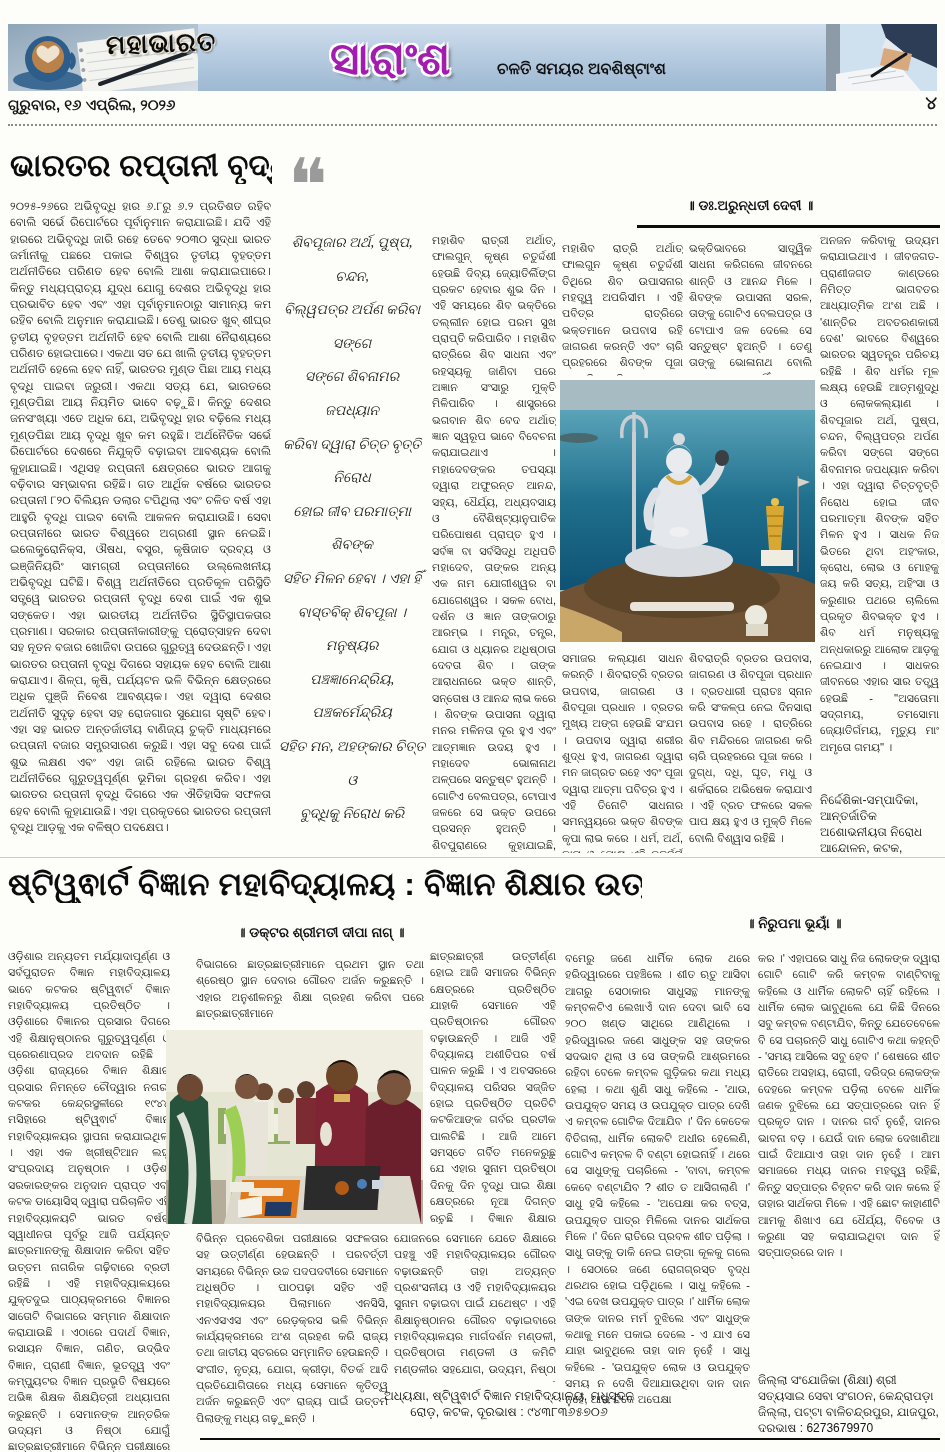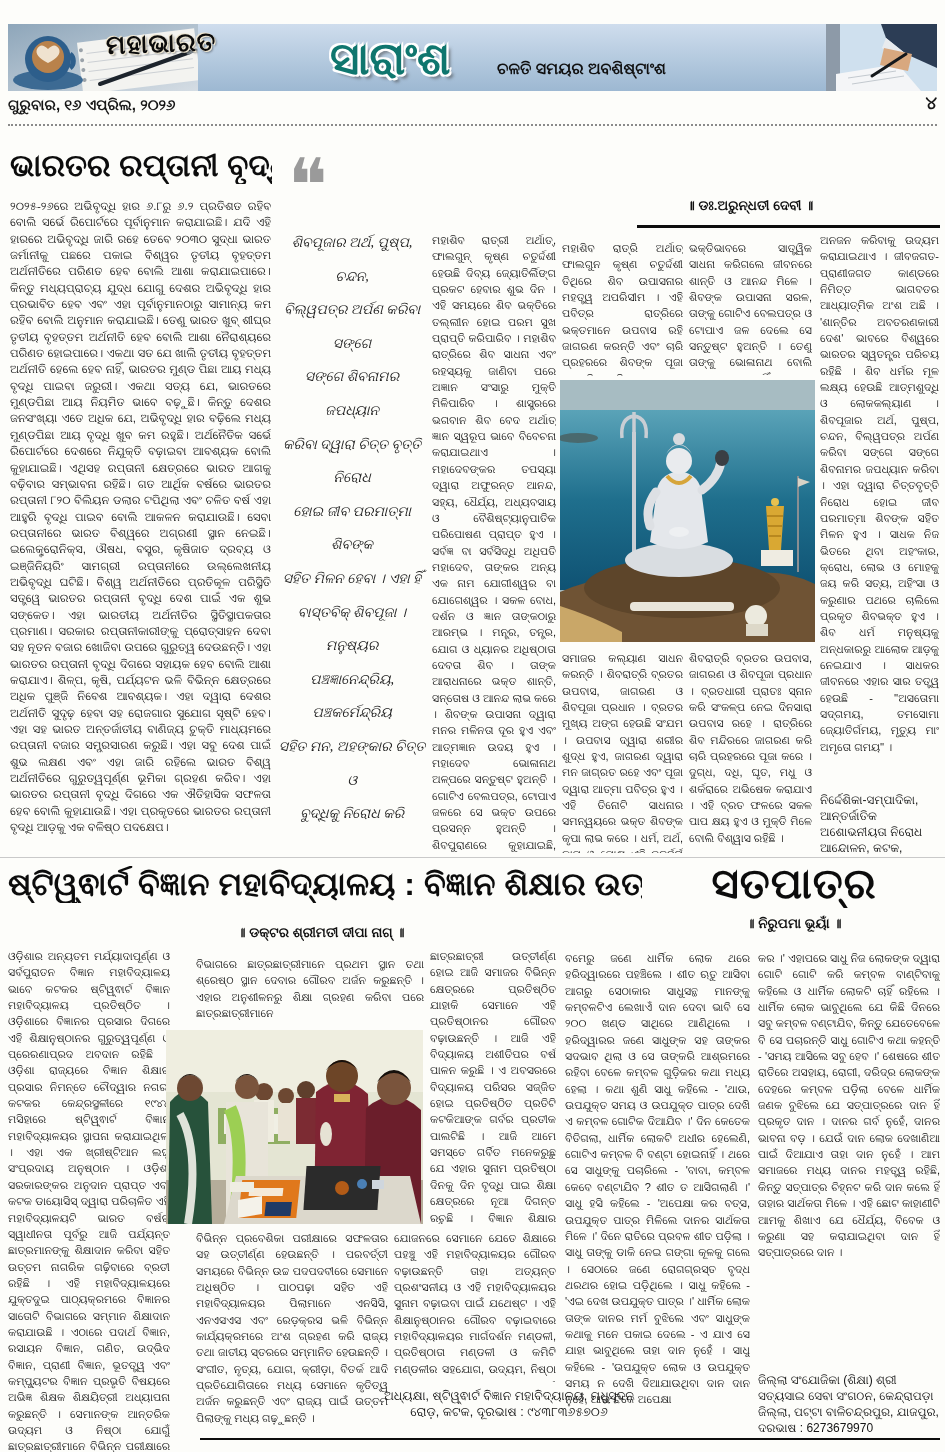--- a/index.html
+++ b/index.html
@@ -3,21 +3,21 @@
 <meta charset="utf-8">
 <style>
   html,body{margin:0;padding:0;background:#e8e8e8;}
   .page{position:relative;width:945px;height:1452px;margin:0 auto;background:#fdfdfa;
         overflow:hidden;font-family:"Liberation Sans",sans-serif;color:#161616;}
   .abs{position:absolute;}
   
   .band{left:8px;top:24px;width:929px;height:67px;background:linear-gradient(180deg,#cfdded 0%,#b3c9de 55%,#9db8d2 100%);}
   .masthead{left:106px;top:28px;font-size:26px;font-weight:900;color:#0b0b0b;letter-spacing:1px;
             text-shadow:1px 1px 0 #efe7d2,-1px -1px 0 #efe7d2,2px 2px 2px rgba(0,0,0,.35);transform:rotate(-2deg);}
-  .main-title{left:330px;top:33px;font-size:45px;font-weight:900;color:#0f766e;
+  .main-title{left:330px;top:33px;font-size:45px;font-weight:900;color:#a21caf;
       text-shadow:-2px -2px 0 #fff,2px -2px 0 #fff,-2px 2px 0 #fff,2px 2px 0 #fff,4px 4px 3px rgba(70,70,70,.55);}
   .sub-title{left:497px;top:60px;font-size:16px;font-weight:800;color:#101010;}
   .date{left:8px;top:96px;font-size:15px;font-weight:700;}
   .pageno{top:93px;right:8px;font-size:18px;font-weight:700;}
   .dotline{left:8px;top:124px;width:929px;height:0;border-top:2px dotted #8a8a8a;}
   
   .col{position:absolute;font-size:11.5px;line-height:16.35px;text-align:justify;overflow:hidden;color:#181818;}
   .hl{position:absolute;font-weight:800;color:#0c0c0c;overflow:hidden;white-space:nowrap;}
   .by{position:absolute;font-size:13.5px;font-weight:700;text-align:center;color:#101010;}
   .qmark{left:288px;top:148px;font-family:"DejaVu Sans",sans-serif;font-size:74px;color:#9a9a9a;line-height:74px;}
@@ -217,21 +217,20 @@
       <rect x="118" y="172" width="26" height="14" fill="#203a66" transform="skewX(-6)"></rect>
       <polygon points="72,170 96,166 96,184 72,188" fill="#f4f2ea"></polygon>
       <rect x="64" y="152" width="24" height="10" fill="#efede2"></rect>
     </svg>
   </div>
 
   <div class="col" style="left:196px;top:1230px;width:192px;height:218px;font-size:11px;">ବିଭିନ୍ନ ପ୍ରବେଶିକା ପରୀକ୍ଷାରେ ସଫଳତାର ସହ ଉତ୍ତୀର୍ଣ୍ଣ ହେଉଛନ୍ତି । ପରବର୍ତ୍ତୀ ସମୟରେ ବିଭିନ୍ନ ଉଚ୍ଚ ପଦପଦବୀରେ ସେମାନେ ଅଧିଷ୍ଠିତ । ପାଠପଢ଼ା ସହିତ ଏହି ମହାବିଦ୍ୟାଳୟର ପିଲାମାନେ ଏନସିସି, ଏନଏସଏସ ଏବଂ ରେଡ଼କ୍ରସ ଭଳି ବିଭିନ୍ନ କାର୍ଯ୍ୟକ୍ରମରେ ଅଂଶ ଗ୍ରହଣ କରି ରାଜ୍ୟ ତଥା ଜାତୀୟ ସ୍ତରରେ ସମ୍ମାନିତ ହେଉଛନ୍ତି । ସଂଗୀତ, ନୃତ୍ୟ, ଯୋଗ, କ୍ରୀଡ଼ା, ବିତର୍କ ଆଦି ପ୍ରତିଯୋଗିତାରେ ମଧ୍ୟ ସେମାନେ କୃତିତ୍ୱ ଅର୍ଜନ କରୁଛନ୍ତି ଏବଂ ରାଜ୍ୟ ପାଇଁ ଉତ୍ତମ ପିଲାଙ୍କୁ ମଧ୍ୟ ଗଢ଼ୁଛନ୍ତି ।</div>
   <div class="col" style="left:394px;top:1230px;width:162px;height:152px;font-size:11px;">ଯୋଜନରେ ସେମାନେ ଯେତେ ଶିକ୍ଷାରେ ପହଞ୍ଚୁ ଏହି ମହାବିଦ୍ୟାଳୟର ଗୌରବ ବଢ଼ାଉଛନ୍ତି ତାହା ଅତ୍ୟନ୍ତ ପ୍ରଶଂସନୀୟ ଓ ଏହି ମହାବିଦ୍ୟାଳୟର ସୁନାମ ବଢ଼ାଇବା ପାଇଁ ଯଥେଷ୍ଟ । ଏହି ଶିକ୍ଷାନୁଷ୍ଠାନର ଗୌରବ ବଢ଼ାଇବାରେ ମହାବିଦ୍ୟାଳୟର ମାର୍ଗଦର୍ଶନ ମଣ୍ଡଳୀ, ପ୍ରତିଷ୍ଠାତା ମଣ୍ଡଳୀ ଓ କମିଟି ମଣ୍ଡଳୀର ସହଯୋଗ, ଉଦ୍ୟମ, ନିଷ୍ଠା ଯଥେଷ୍ଟ । ଚକ, ତଙ୍କର, କଳାପଟୀ ଯୁଗରୁ ବିଜ୍ଞାନ ଶିକ୍ଷାରେ ଆଜିର ଗତି ଆଣି ଦେଶ-ବିଦେଶରେ ସୁନାମ ଅର୍ଜନ କରିଛି ।</div>
   <div class="footnote" style="left:380px;top:1388px;width:258px;height:44px;text-align:center;font-size:12.5px;">ଅଧ୍ୟକ୍ଷା, ଷ୍ଟିୱ୍ଵାର୍ଟ ବିଜ୍ଞାନ ମହାବିଦ୍ୟାଳୟ, ମଧୁସୂଦନ ରୋଡ଼, କଟକ, ଦୂରଭାଷ : ୯୪୩୮୩୬୫୭୦୬</div>
 
-  <div class="hl" style="left:648px;top:860px;width:292px;text-align:center;font-size:42px;letter-spacing:1px;">ସତପାତ୍ର</div>
   <div class="by" style="left:648px;top:916px;width:292px;">॥ ନିରୁପମା ଭୂୟାଁ ॥</div>
 
   <div class="col" style="left:565px;top:950px;width:185px;height:478px;font-size:11px;">ବମେରୁ ଜଣେ ଧାର୍ମିକ ଲୋକ ଥରେ ହରିଦ୍ୱାରରେ ପହଞ୍ଚିଲେ । ଶୀତ ଋତୁ ଆସିବା ଆଗରୁ ସେଠାକାର ସାଧୁସନ୍ଥ ମାନଙ୍କୁ କମ୍ବଳଟିଏ ଲେଖାଏଁ ଦାନ ଦେବା ଭାବି ସେ ୨୦୦ ଖଣ୍ଡ ସାଥିରେ ଆଣିଥିଲେ । ହରିଦ୍ୱାରର ଜଣେ ସାଧୁଙ୍କ ସହ ତାଙ୍କର ସଦଭାବ ଥିଲା ଓ ସେ ତାଙ୍କରି ଆଶ୍ରମରେ ରହିବା ବେଳେ କମ୍ବଳ ଗୁଡ଼ିକର କଥା ମଧ୍ୟ ହେଲା । କଥା ଶୁଣି ସାଧୁ କହିଲେ - 'ଥାଉ, ଉପଯୁକ୍ତ ସମୟ ଓ ଉପଯୁକ୍ତ ପାତ୍ର ଦେଖି ଏ କମ୍ବଳ ଗୋଟିକ ଦିଆଯିବ ।' ଦିନ କେତେକ ବିତିଗଲା, ଧାର୍ମିକ ଲୋକଟି ଅଧୀର ହେଲେଣି, ଗୋଟିଏ କମ୍ବଳ ବି ବଣ୍ଟା ହୋଇନାହିଁ । ଥରେ ସେ ସାଧୁଙ୍କୁ ପଚାରିଲେ - 'ବାବା, କମ୍ବଳ କେବେ ବଣ୍ଟାଯିବ ? ଶୀତ ତ ଆସିଗଲାଣି ।' ସାଧୁ ହସି କହିଲେ - 'ଅପେକ୍ଷା କର ବତ୍ସ, ଉପଯୁକ୍ତ ପାତ୍ର ମିଳିଲେ ଦାନର ସାର୍ଥକତା ମିଳେ ।' ଦିନେ ରାତିରେ ପ୍ରବଳ ଶୀତ ପଡ଼ିଲା । ସାଧୁ ତାଙ୍କୁ ଡାକି ନେଇ ଗଙ୍ଗା କୂଳକୁ ଗଲେ । ସେଠାରେ ଜଣେ ରୋଗଗ୍ରସ୍ତ ବୃଦ୍ଧ ଥରଥର ହୋଇ ପଡ଼ିଥିଲେ । ସାଧୁ କହିଲେ - 'ଏଇ ଦେଖ ଉପଯୁକ୍ତ ପାତ୍ର ।' ଧାର୍ମିକ ଲୋକ ତାଙ୍କ ଦାନର ମର୍ମ ବୁଝିଲେ ଏବଂ ସାଧୁଙ୍କ କଥାକୁ ମନେ ପକାଇ ଦେଲେ - ଏ ଯାଏ ସେ ଯାହା ଭାବୁଥିଲେ ତାହା ଦାନ ନୁହେଁ । ସାଧୁ କହିଲେ - 'ଉପଯୁକ୍ତ ଲୋକ ଓ ଉପଯୁକ୍ତ ସମୟ ନ ଦେଖି ଦିଆଯାଉଥିବା ଦାନ ଦାନ ନୁହେଁ, ଆଉ ଟିକେ ଅପେକ୍ଷା</div>
   <div class="col" style="left:758px;top:950px;width:182px;height:418px;font-size:11px;">କର ।' ଏହାପରେ ସାଧୁ ନିଜ ଲୋକଙ୍କ ଦ୍ୱାରା ଗୋଟି ଗୋଟି କରି କମ୍ବଳ ବାଣ୍ଟିବାକୁ କହିଲେ ଓ ଧାର୍ମିକ ଲୋକଟି ଚାହିଁ ରହିଲେ । ଧାର୍ମିକ ଲୋକ ଭାବୁଥିଲେ ଯେ କିଛି ଦିନରେ ସବୁ କମ୍ବଳ ବଣ୍ଟାଯିବ, କିନ୍ତୁ ଯେତେବେଳେ ବି ସେ ପଚାରନ୍ତି ସାଧୁ ଗୋଟିଏ କଥା କହନ୍ତି - 'ସମୟ ଆସିଲେ ସବୁ ହେବ ।' ଶେଷରେ ଶୀତ ରାତିରେ ଅସହାୟ, ରୋଗୀ, ଦରିଦ୍ର ଲୋକଙ୍କ ଦେହରେ କମ୍ବଳ ପଡ଼ିଲା ବେଳେ ଧାର୍ମିକ ଜଣକ ବୁଝିଲେ ଯେ ସତ୍ପାତ୍ରରେ ଦାନ ହିଁ ପ୍ରକୃତ ଦାନ । ଦାନର ଗର୍ବ ନୁହେଁ, ଦାନର ଭାବନା ବଡ଼ । ଯେଉଁ ଦାନ ଲୋକ ଦେଖାଣିଆ ପାଇଁ ଦିଆଯାଏ ତାହା ଦାନ ନୁହେଁ । ଆମ ସମାଜରେ ମଧ୍ୟ ଦାନର ମହତ୍ତ୍ୱ ରହିଛି, କିନ୍ତୁ ସତ୍ପାତ୍ର ଚିହ୍ନଟ କରି ଦାନ କଲେ ହିଁ ତାହାର ସାର୍ଥକତା ମିଳେ । ଏହି ଛୋଟ କାହାଣୀଟି ଆମକୁ ଶିଖାଏ ଯେ ଧୈର୍ଯ୍ୟ, ବିବେକ ଓ କରୁଣା ସହ କରାଯାଇଥିବା ଦାନ ହିଁ ସତ୍ପାତ୍ରରେ ଦାନ ।</div>
   <div class="footnote" style="left:758px;top:1372px;width:182px;height:60px;">ଜିଲ୍ଲା ସଂଯୋଜିକା (ଶିକ୍ଷା) ଶ୍ରୀ ସତ୍ୟସାଇ ସେବା ସଂଗଠନ, କେନ୍ଦ୍ରାପଡ଼ା ଜିଲ୍ଲା, ପଟ୍ଟା ବାଳିଚନ୍ଦ୍ରପୁର, ଯାଜପୁର, ଦୂରଭାଷ : 6273679970</div>
 
   <div class="abs bottomrule"></div>
 </div>
 
 </body></html>

